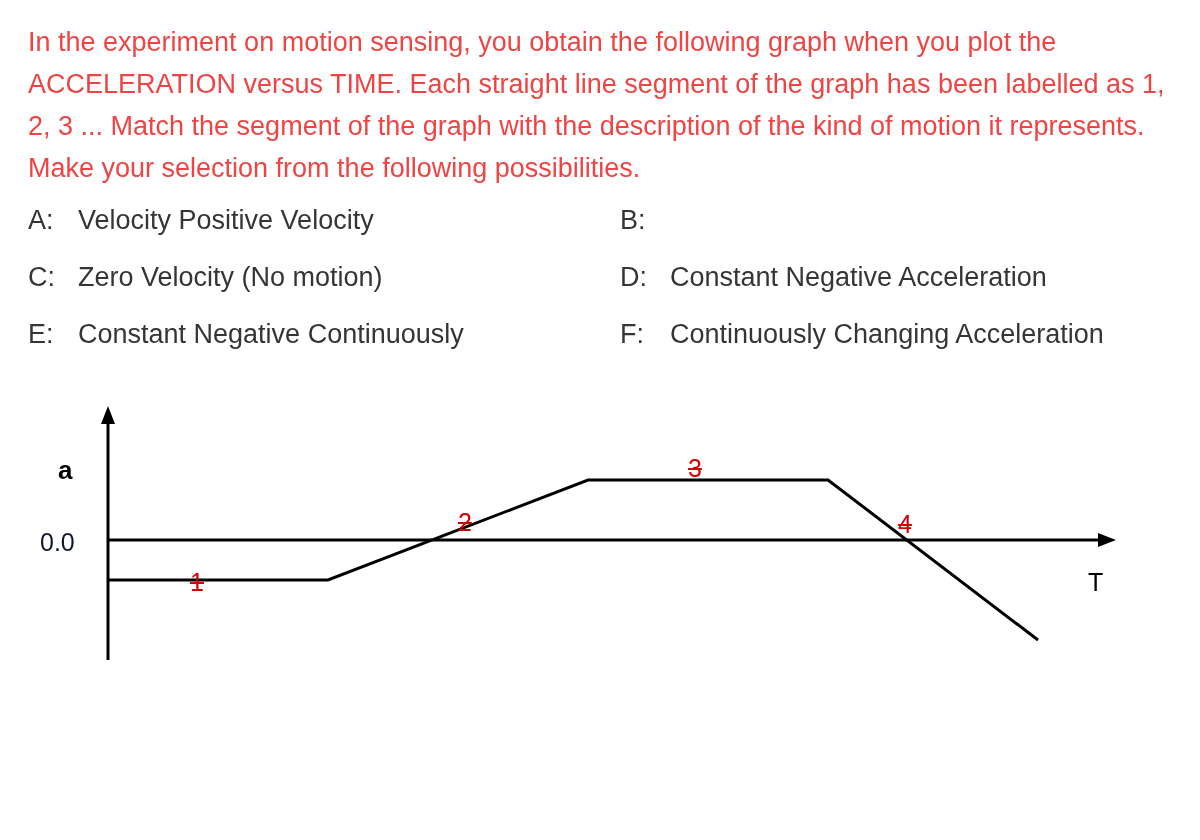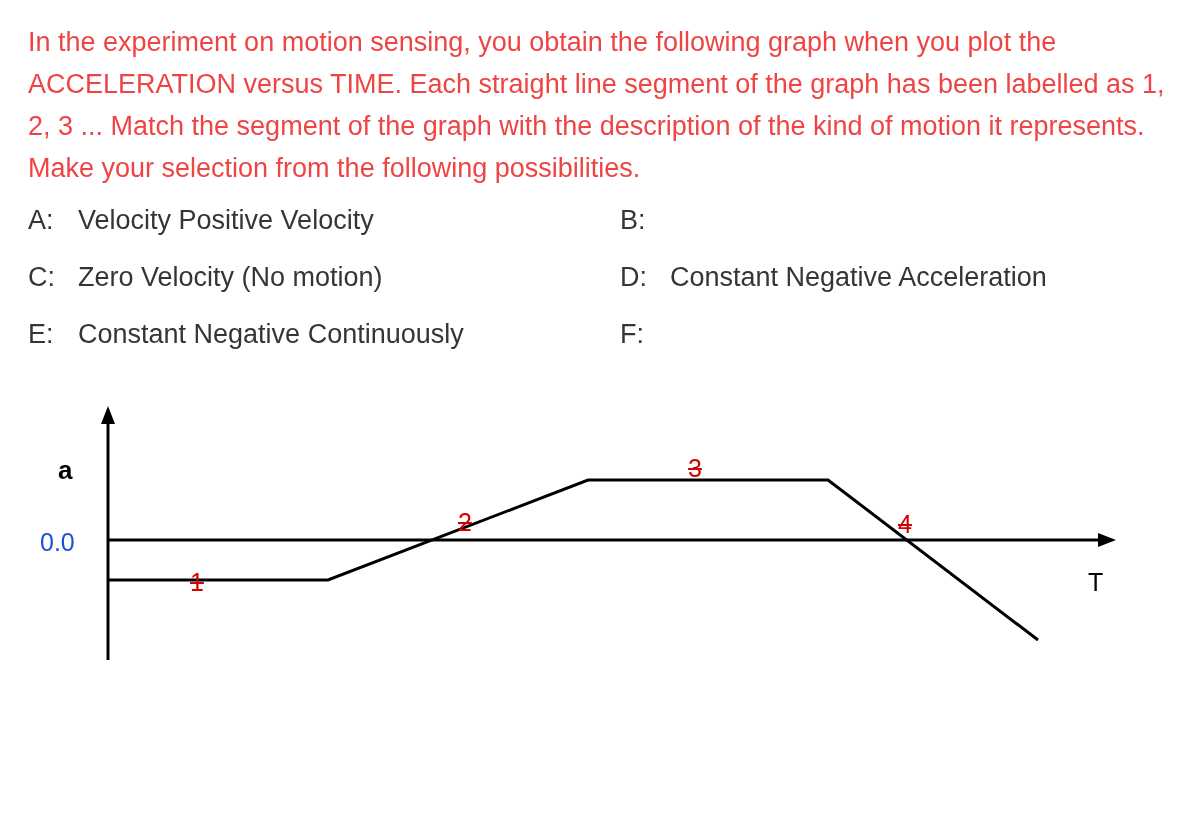--- a/index.html
+++ b/index.html
@@ -49,21 +49,21 @@
     top: 55px;
     font-size: 26px;
     font-weight: bold;
     color: #000;
   }
   .axis-label-zero {
     position: absolute;
     left: 12px;
     top: 128px;
     font-size: 25px;
-    color: #1d4ed8;
+    color: #0f172a;
   }
   .axis-label-T {
     position: absolute;
     left: 1060px;
     top: 168px;
     font-size: 25px;
     color: #000;
   }
   .seg-label {
     position: absolute;
@@ -99,20 +99,21 @@
     <div class="opt">
       <span class="key">D:</span>
       <span>Constant Negative Acceleration</span>
     </div>
     <div class="opt">
       <span class="key">E:</span>
       <span>Constant Negative Continuously</span>
     </div>
     <div class="opt">
       <span class="key">F:</span>
+      <span>Continuously Changing Acceleration</span>
     </div>
   </div>
 
   <div class="chart-wrap">
 
     <svg width="1120" height="270" viewBox="0 0 1120 270">
 
       <line x1="80" y1="12" x2="80" y2="260" stroke="#000" stroke-width="3"></line>
 
       <polygon points="80,6 73,24 87,24" fill="#000"></polygon>

